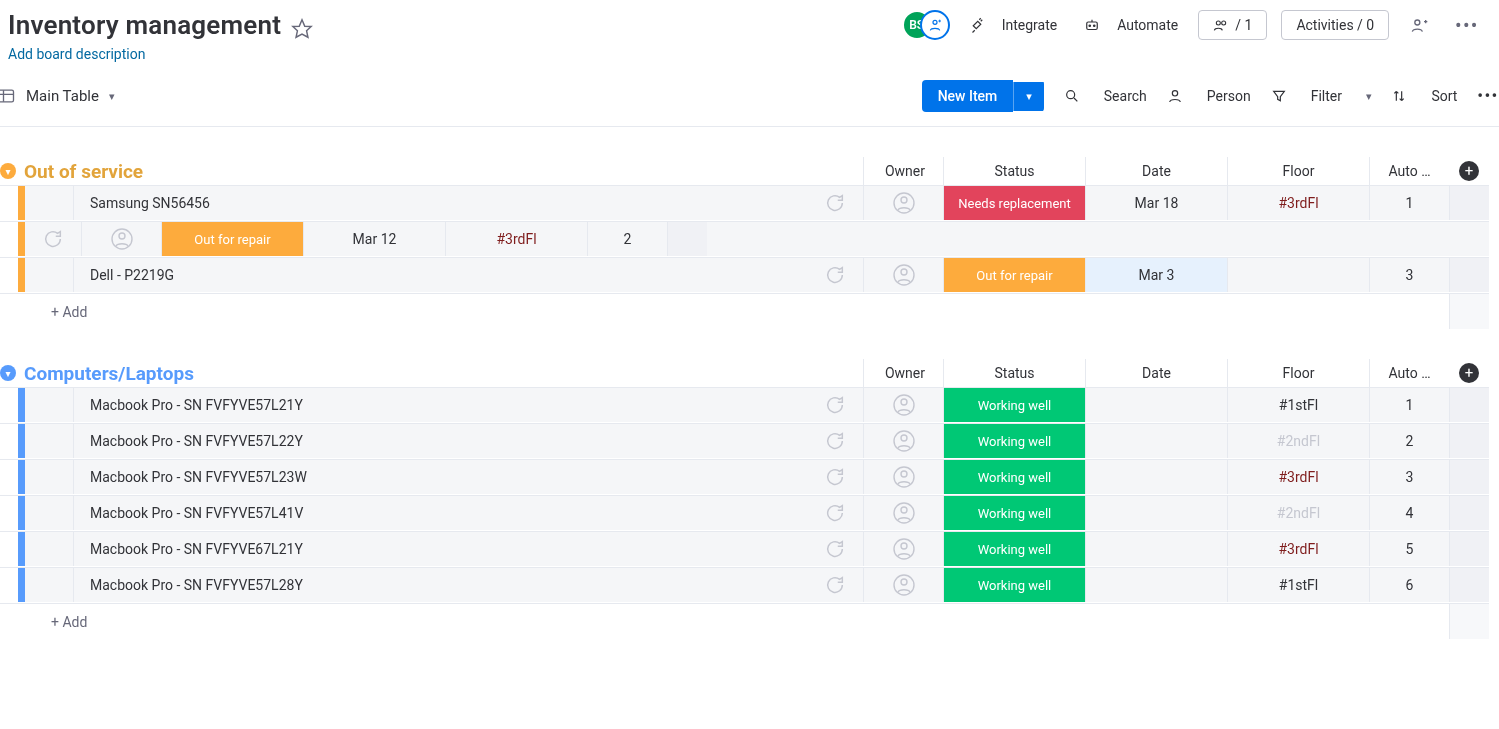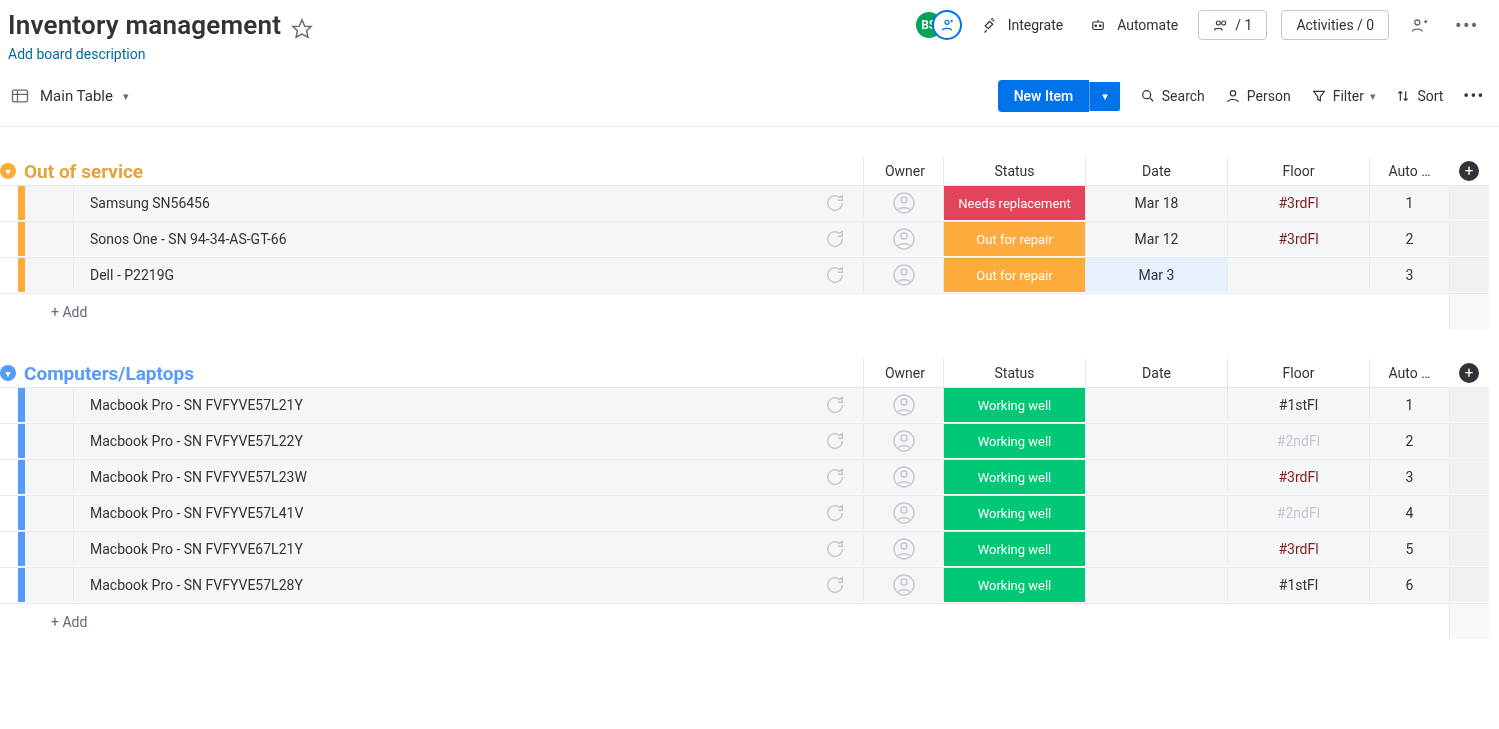--- a/index.html
+++ b/index.html
@@ -10,35 +10,35 @@
 .title-row { display: flex; align-items: flex-end; gap: 10px; }
 .page-title { font-size: 26px; font-weight: 600; letter-spacing: 0.2px; }
 .star-icon { color: #676879; cursor: pointer; }
 .desc { color: #0369a1; font-size: 14px; }
 .header-right { display: flex; align-items: center; gap: 14px; }
 
 .avatar-cluster { position: relative; width: 46px; height: 30px; }
 .av-bs { position: absolute; left: 0; top: 0; width: 30px; height: 30px; border-radius: 50%; background: #00a359; color:#fff; font-size:12px; font-weight:600; display:flex; align-items:center; justify-content:center; border:2px solid #fff; }
 .av-ext { position: absolute; left: 18px; top: 0; width: 30px; height: 30px; border-radius: 50%; background:#fff; border:2px solid #0073ea; color:#0073ea; display:flex; align-items:center; justify-content:center; }
 
-.hdr-item { display:flex; align-items:center; gap:10px; color:#323338; font-size:14px; cursor:pointer; padding:4px 6px;text-align:center; }
+.hdr-item { display:flex; align-items:center; gap:16px; color:#323338; font-size:14px; cursor:pointer; padding:4px 6px;text-align:center; }
 .hdr-btn { display:flex; align-items:center; gap:6px; border:1px solid #c5c7d0; border-radius:4px; padding:6px 14px; font-size:14px; cursor:pointer; background:#fff; }
 .icon-dots { letter-spacing: 2px; font-weight: 900; font-size: 16px; color:#676879; }
 
-.view-bar { display:flex; align-items:center; justify-content:space-between; padding: 14px 14px; border-bottom:1px solid #e6e9ef; }
+.view-bar { display:flex; align-items:center; justify-content:space-between; padding: 14px 0; border-bottom:1px solid #e6e9ef; }
 .view-left { display:flex; align-items:center; gap:10px; cursor:pointer; margin-left: -4px; }
 .view-table-icon { color:#676879; }
 .view-name { font-size:15px; }
 .chev-down { color:#676879; font-size:11px; }
 
 .view-right { display:flex; align-items:center; gap:20px; }
 .new-item { display:flex; align-items:center; border-radius:4px; overflow:hidden; }
 .new-item-main { background:#0073ea; color:#fff; font-size:14px; padding:8px 16px; cursor:pointer; font-weight:500; }
 .new-item-drop { background:#0073ea; color:#fff; padding:8px 12px; border-left:1px solid rgba(255,255,255,0.35); cursor:pointer; font-size:11px; }
-.vb-item { display:flex; align-items:center; gap:6px; font-size:14px; color:#323338; cursor:pointer; }
+.vb-item { display:flex; align-items:center; gap:24px; font-size:14px; color:#323338; cursor:pointer; }
 
 .group-wrap { padding: 30px 10px 0 0; }
 .group-header { display:flex; align-items:center; }
 .group-title-block { display:flex; align-items:center; gap:8px; flex:1; padding-left: 0; }
 .collapse-btn { width:16px; height:16px; border-radius:50%; display:flex; align-items:center; justify-content:center; font-size:10px; cursor:pointer; color:#fff; }
 .group-title { font-size:19px; font-weight:700; }
 
 .col-headers { display:flex; align-items:center; font-size:14px; color:#323338; }
 .col { text-align:center; border-left:1px solid #e6e9ef; padding: 6px 4px; }
 .col-owner { width:80px;padding-left:7px; }
@@ -237,21 +237,20 @@
       <div class="row-date ">Mar 18</div>
       <div class="row-floor">
             <span class="link-blue">#3rdFl</span>
           </div>
       <div class="row-auto">1</div>
       <div class="row-end"></div>
         </div>
         <div class="row">
       <div class="margin-left"></div>
       <div class="row-stripe" style="background:#fdab3d"></div>
-      <div class="row-name">Sonos One - SN 94-34-AS-GT-66</div>
       <div class="row-conv">
             <svg width="22" height="22" viewBox="0 0 24 24" fill="none" stroke="currentColor" stroke-width="1.6">
               <path d="M20 12a8 8 0 1 1-3-6.2L20 4v5h-5"></path>
             </svg>
           </div>
       <div class="row-owner">
             <svg width="24" height="24" viewBox="0 0 24 24" fill="none" stroke="currentColor" stroke-width="1.4">
               <circle cx="12" cy="12" r="10"></circle>
               <circle cx="12" cy="9" r="3"></circle>
               <path d="M6 19c1.5-3 10.5-3 12 0"></path>

